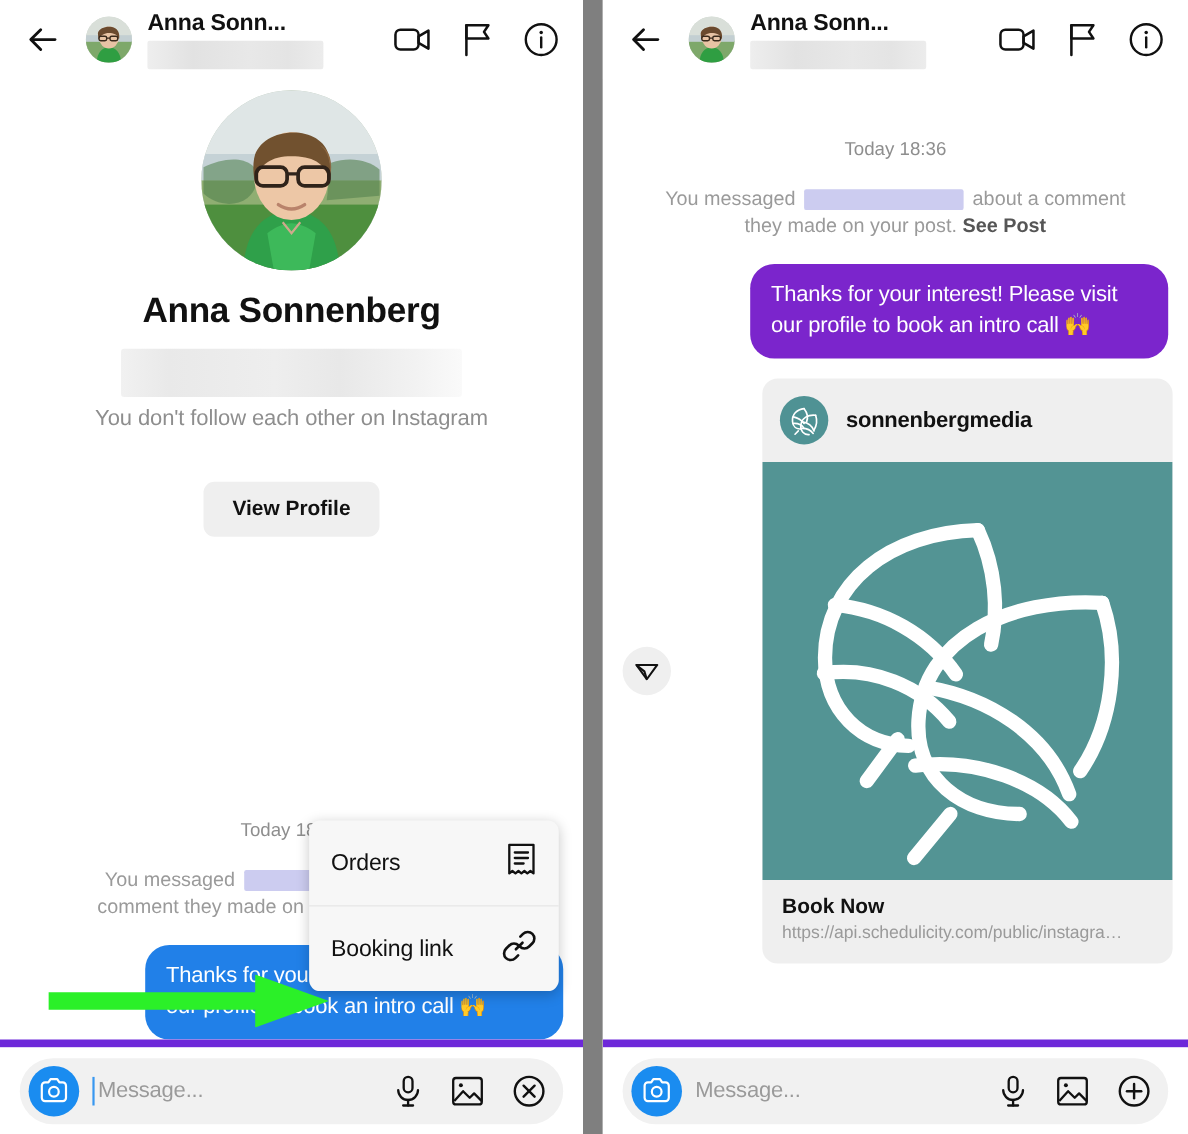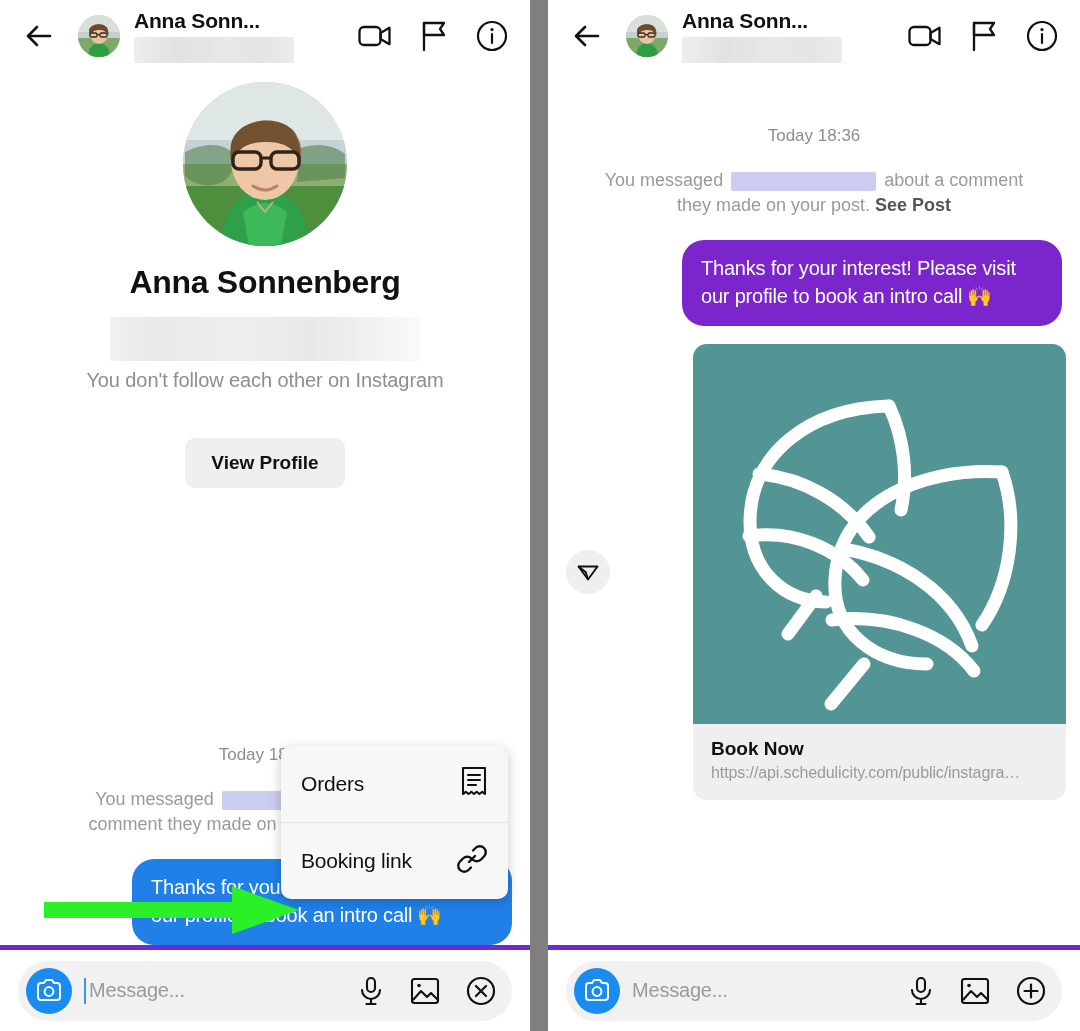--- a/index.html
+++ b/index.html
@@ -124,21 +124,21 @@
   .card-image svg { position: absolute; inset: 0; width: 100%; height: 100%; }
   .card-foot { padding: 14px 18px 18px; }
   .card-title { font-size: 19px; font-weight: bold; color: #111; }
   .card-url { margin-top: 4px; font-size: 16px; color: #9a9a9a; letter-spacing: -0.1px; }
 
   
   .composer {
     position: absolute; left: 0; right: 0; bottom: 0;
     height: 86px; background: #fff;
     display: flex; align-items: center; padding: 0 18px;
-    border-top: 5px solid #6d28d9;
+    border-top: 7px solid #6d28d9;
     justify-content: center;
   }
   .composer-pill {
     flex: 1; height: 60px; background: #f1f1f1; border-radius: 30px;
     display: flex; align-items: center; padding: 0 16px 0 8px; gap: 12px;
   }
   .camera-btn {
     width: 46px; height: 46px; border-radius: 50%; background: #1a8cf0;
     display: flex; align-items: center; justify-content: center; flex: none;
   }
@@ -395,20 +395,36 @@
       </div>
 
       <div class="card-row">
         <span class="send-circle">
           <svg width="24" height="24" viewBox="0 0 24 24" fill="none" stroke="#111" stroke-width="1.9" stroke-linejoin="round">
             <path d="M2.5 6.5h19l-9.5 13z"></path>
             <path d="M12 19.5l-2.2-7.2L2.5 6.5"></path>
           </svg>
         </span>
         <div class="link-card">
+          <div class="card-head">
+            <span class="card-logo">
+              <svg width="30" height="30" viewBox="0 0 40 40" fill="none" stroke="#fff" stroke-width="2" stroke-linecap="round" stroke-linejoin="round">
+                <path d="M20 6C11 7 5 13 6 22c.6 6 5 9 10 8.6"></path>
+                <path d="M20 6c4 5 5 11 3 16"></path>
+                <path d="M7 16c5 1 10 4 13 8"></path>
+                <path d="M6.5 24c5-.5 10 1 13 5"></path>
+                <path d="M34 14c-9-1-17 3-18 12-.8 7 4 12 10 11.4"></path>
+                <path d="M34 14c2 6 1 13-2 18"></path>
+                <path d="M18 22c6 1 12 5 14 11"></path>
+                <path d="M16 30c6-.5 12 2 15 6"></path>
+                <path d="M13 33l-4 4"></path>
+              </svg>
+            </span>
+            <span class="card-user">sonnenbergmedia</span>
+          </div>
           <div class="card-image">
             <svg viewBox="0 0 373 380" preserveAspectRatio="xMidYMid meet">
               <g fill="none" stroke="#ffffff" stroke-width="13" stroke-linecap="round" stroke-linejoin="round">
                 <path d="M196 62C116 64 57 110 57 178c0 48 33 79 76 80"></path>
                 <path d="M196 62c16 34 19 72 12 104"></path>
                 <path d="M66 130c44 4 85 27 110 63"></path>
                 <path d="M56 192c44-6 87 11 114 44"></path>
                 <path d="M123 252l-28 38"></path>
                 <path d="M309 128c-84-5-163 32-167 107-3 53 40 85 92 85"></path>
                 <path d="M309 128c17 49 9 111-20 153"></path>

